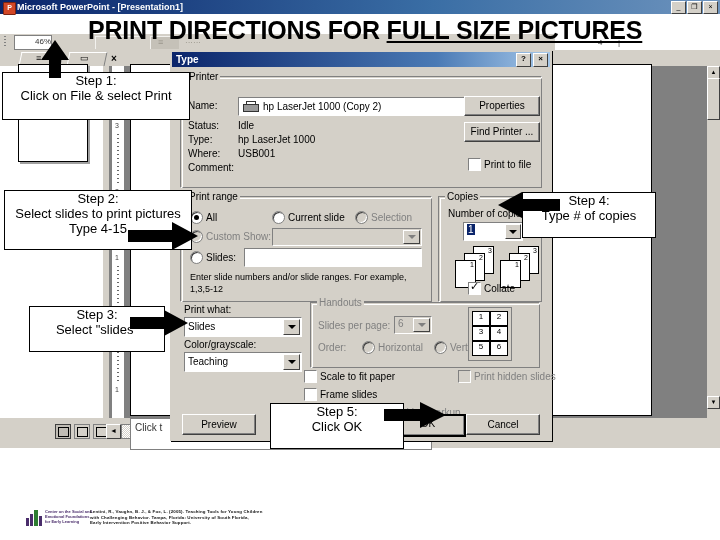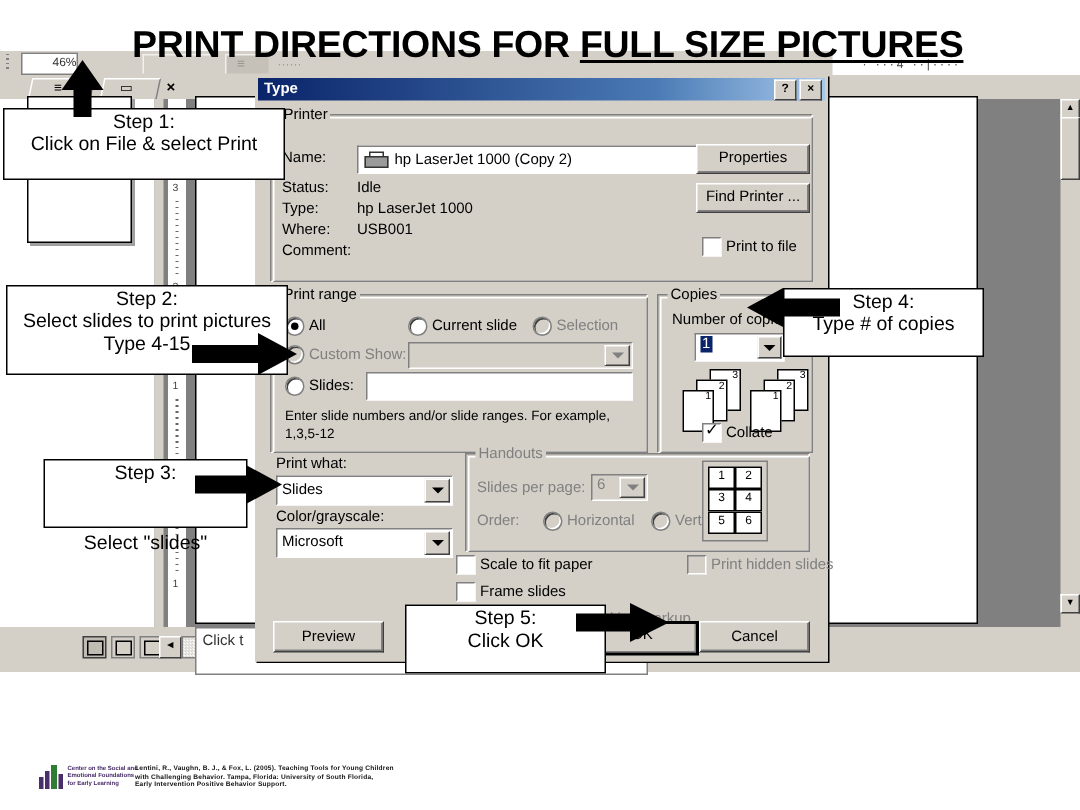--- a/index.html
+++ b/index.html
@@ -315,20 +315,29 @@
     position:absolute;left:90px;top:9px;width:320px;
     font-size:4.4px;line-height:5.6px;color:#111;font-weight:bold;
     letter-spacing:0.15px;
   }
 </style>
 </head>
 <body>
 
 <div class="abs" id="ppt-window">
 
+  <div class="abs" id="ppt-titlebar">
+    <div class="pp-logo">P</div>
+    <div class="ttl">Microsoft PowerPoint - [Presentation1]</div>
+    <div id="ppt-winbtns">
+      <div class="winbtn">_</div>
+      <div class="winbtn">❐</div>
+      <div class="winbtn">×</div>
+    </div>
+  </div>
 
 
   <div class="abs" id="ppt-zoomrow">
     <div class="dotline"></div>
     <div id="zoom-box">46%</div>
     <div class="tb-ghost" style="left:95px;top:2px;width:48px;"></div>
     <div class="tb-ghost" style="left:150px;top:2px;width:28px;background:#bfbbb2;"></div>
     <div class="ghost-text" style="left:158px;top:3px;font-size:9px;">≡</div>
     <div class="ghost-text" style="left:185px;top:4px;">······</div>
     <div class="abs" style="left:555px;top:0;width:165px;height:16px;background:#fff;"></div>
@@ -490,21 +499,21 @@
   <div class="chk on" style="left:296px;top:230px;"></div>
   <div class="lbl" style="left:312px;top:231px;">Collate</div>
 
   <div class="lbl" style="left:12px;top:252px;">Print what:</div>
   <div class="combo" style="left:12px;top:265px;width:116px;height:18px;">
     <div class="val" style="top:3px;">Slides</div>
     <div class="arrowbtn"></div>
   </div>
   <div class="lbl" style="left:12px;top:287px;">Color/grayscale:</div>
   <div class="combo" style="left:12px;top:300px;width:116px;height:18px;">
-    <div class="val" style="top:3px;">Microsoft</div>
+    <div class="val" style="top:3px;">Teaching</div>
     <div class="arrowbtn"></div>
   </div>
 
   <div class="gframe" style="left:138px;top:250px;width:228px;height:64px;">
     <div class="gframe-in"></div>
     <div class="glabel dim">Handouts</div>
   </div>
   <div class="lbl dim" style="left:146px;top:268px;">Slides per page:</div>
   <div class="combo dim" style="left:222px;top:264px;width:36px;height:16px;">
     <div class="val">6</div>
@@ -565,21 +574,21 @@
   <div class="ln">Step 1:</div>
   <div class="ln">Click on File &amp;  select Print</div>
 </div>
 
 <div class="callout" style="left:4px;top:190px;width:186px;height:58px;">
   <div class="ln">Step 2:</div>
   <div class="ln">Select slides to print pictures</div>
   <div class="ln">Type 4-15</div>
 </div>
 
-<div class="callout" style="left:29px;top:306px;width:134px;height:44px;gap:32px;">
+<div class="callout" style="left:29px;top:306px;width:134px;height:44px;">
   <div class="ln">Step 3:</div>
   <div class="ln">Select "slides"</div>
 </div>
 
 <div class="callout" style="left:522px;top:192px;width:132px;height:44px;">
   <div class="ln">Step 4:</div>
   <div class="ln">Type # of copies</div>
 </div>
 
 <div class="callout" style="left:270px;top:403px;width:132px;height:44px;">

